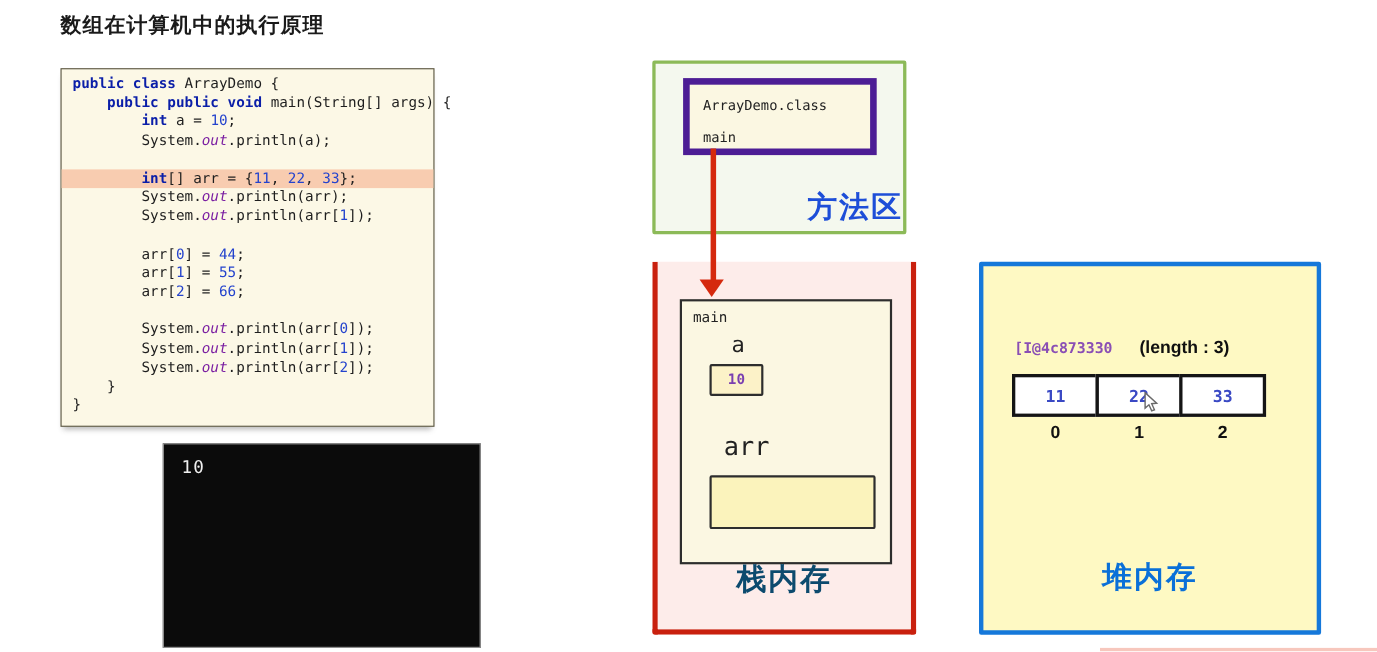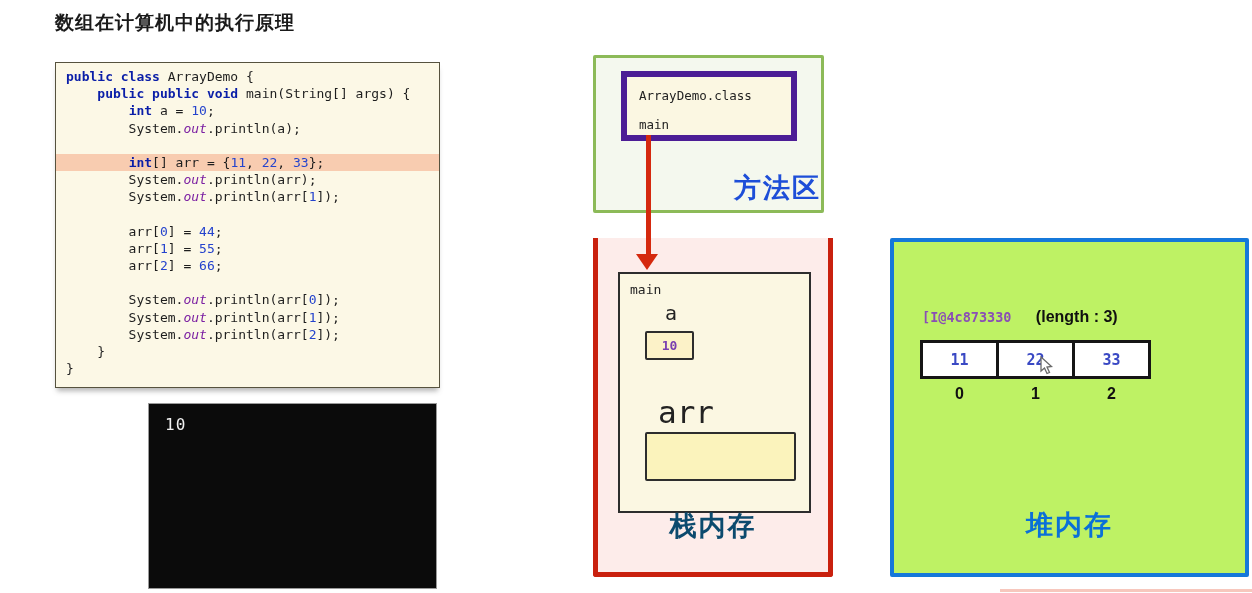--- a/index.html
+++ b/index.html
@@ -5,21 +5,21 @@
   * { margin:0; padding:0; box-sizing:border-box; }
   html,body { width:1252px; height:593px; background:#ffffff; overflow:hidden;
               font-family:"Liberation Sans", sans-serif; }
   .abs { position:absolute; }
   #slide { position:relative; width:1252px; height:593px; background:#fff; }
 
   
   #title { left:55px; top:10px; font-size:19px; font-weight:bold; color:#1a1a1a; letter-spacing:1px; }
 
   
-  #code-panel { left:55px; top:62px; width:385px; height:326px;
+  #code-panel { left:55px; top:62px; width:340px; height:326px;
     background:#fcf8e6; border:1.5px solid #56523e;
     box-shadow:0 5px 5px -2px rgba(90,90,90,.45);
     font-family:"DejaVu Sans Mono", monospace; font-size:13px; padding-top:5px; }
   .code-line { white-space:pre; height:17.2px; line-height:17.2px; padding-left:10px; }
   .code-line.hl { background:#f8ccb0; }
   .tok-kw { color:#0a1ea8; font-weight:bold; }
   .tok-num { color:#2443cd; }
   .tok-fld { color:#7b1fa2; font-style:italic; }
   .tok-pl { color:#1e1e1e; }
 
@@ -52,29 +52,29 @@
     border-radius:0 0 3px 3px; }
   #stack-frame { left:20px; top:34px; width:193px; height:241px;
     background:#fbf7e2; border:2px solid #2d2d2d;
     font-family:"DejaVu Sans Mono", monospace; color:#222; }
   #stack-frame-name { left:10px; top:8px; font-size:13px; }
   #var-a-name { left:45px; top:27px; font-size:20px; }
   #var-a-box { left:25px; top:57px; width:49px; height:29px;
     background:#fcf2c8; border:2px solid #2d2d2d; border-radius:2px;
     display:flex; align-items:center; justify-content:center; }
   #var-a-value { font-size:13px; font-weight:bold; color:#7a3fb0; }
-  #var-arr-name { left:38px; top:120px; font-size:31px; }
+  #var-arr-name { left:38px; top:120px; font-size:23px; }
   #var-arr-box { left:25px; top:158px; width:151px; height:49px;
     background:#fbf3bc; border:2px solid #2d2d2d; border-radius:2px; }
   #stack-label { width:100%; bottom:28px; text-align:center;
     font-size:27px; font-weight:bold; color:#0c4a6e; letter-spacing:2px; }
 
   
-  #heap-box { left:890px; top:238px; width:359px; height:339px;
-    background:#bef264; border:4px solid #1578da; border-radius:2px; }
+  #heap-box { left:890px; top:238px; width:311px; height:339px;
+    background:#fef9c3; border:4px solid #1578da; border-radius:2px; }
   #heap-address-row { left:28px; top:66px; white-space:nowrap; }
   #heap-address { font-family:"DejaVu Sans Mono", monospace; font-size:13.5px;
     font-weight:bold; color:#8a4fb5; }
   #heap-length { font-size:16px; font-weight:bold; color:#101010; margin-left:20px; }
   #heap-cells { left:26px; top:98px; display:flex; }
   .heap-cell { width:79px; height:39px; background:#ffffff; border:3px solid #151515;
     margin-left:-3px; display:flex; align-items:center; justify-content:center; }
   .heap-cell:first-child { margin-left:0; }
   .heap-cell-value { font-family:"DejaVu Sans Mono", monospace; font-size:15px;
     font-weight:bold; color:#3a49c4; }

